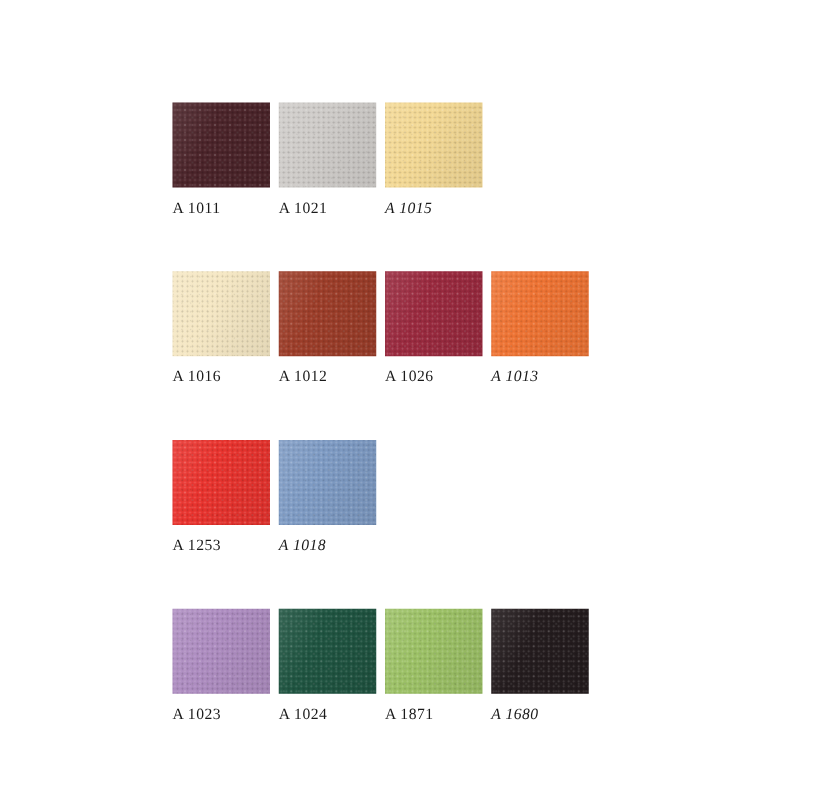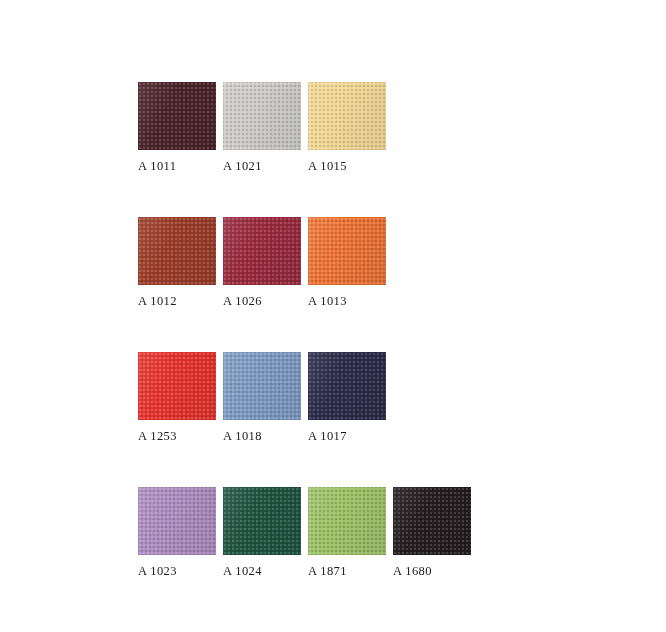--- a/index.html
+++ b/index.html
@@ -39,21 +39,21 @@
     align-items: center;
   }
   .swatch-row:last-child { margin-bottom: 4px; }
 
   .swatch-cell {
     width: 78px;
     margin-right: 7px;
     display: flex;
     flex-direction: column;
   }
-  .swatch-cell:last-child { margin-right: 0; }
+  .swatch-cell:last-child { margin-right: 0; font-style: italic; }
 
   .swatch-chip {
     width: 78px;
     height: 68px;
     position: relative;
     overflow: hidden;
     background-color: #cccccc;
   }
 
   
@@ -110,20 +110,27 @@
         <div class="swatch-cell">
           <div class="swatch-chip" style="background-color: rgb(243, 216, 148);">
             <div class="grain"></div>
             <div class="sheen"></div>
           </div>
           <div class="swatch-label">A 1015</div>
         </div>
       </div>
       <div class="swatch-row">
         <div class="swatch-cell">
+          <div class="swatch-chip" style="background-color: rgb(245, 231, 195);">
+            <div class="grain"></div>
+            <div class="sheen"></div>
+          </div>
+          <div class="swatch-label">A 1016</div>
+        </div>
+        <div class="swatch-cell">
           <div class="swatch-chip" style="background-color: rgb(156, 61, 41);">
             <div class="grain"></div>
             <div class="sheen"></div>
           </div>
           <div class="swatch-label">A 1012</div>
         </div>
         <div class="swatch-cell">
           <div class="swatch-chip" style="background-color: rgb(154, 42, 63);">
             <div class="grain"></div>
             <div class="sheen"></div>
@@ -146,27 +153,20 @@
           </div>
           <div class="swatch-label">A 1253</div>
         </div>
         <div class="swatch-cell">
           <div class="swatch-chip" style="background-color: rgb(126, 155, 196);">
             <div class="grain"></div>
             <div class="sheen"></div>
           </div>
           <div class="swatch-label">A 1018</div>
         </div>
-        <div class="swatch-cell">
-          <div class="swatch-chip" style="background-color: rgb(43, 43, 74);">
-            <div class="grain"></div>
-            <div class="sheen"></div>
-          </div>
-          <div class="swatch-label">A 1017</div>
-        </div>
       </div>
       <div class="swatch-row">
         <div class="swatch-cell">
           <div class="swatch-chip" style="background-color: rgb(173, 140, 192);">
             <div class="grain"></div>
             <div class="sheen"></div>
           </div>
           <div class="swatch-label">A 1023</div>
         </div>
         <div class="swatch-cell">

